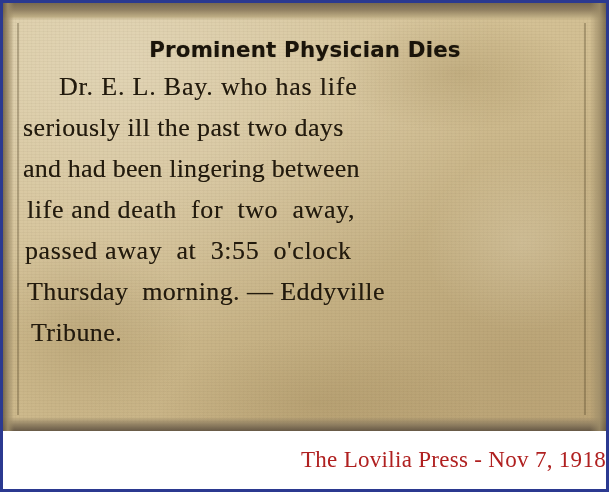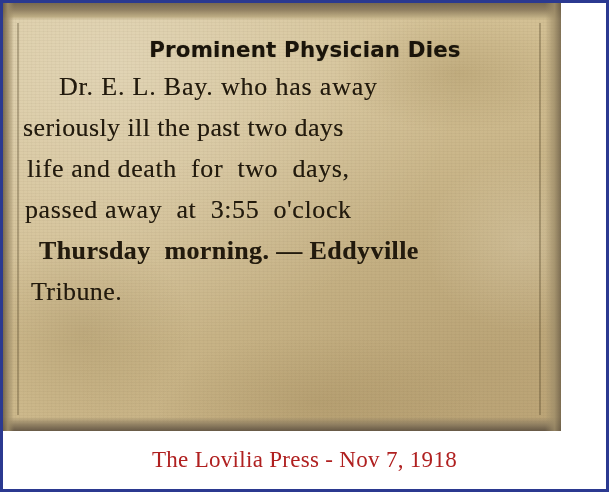--- a/index.html
+++ b/index.html
@@ -20,21 +20,21 @@
     box-sizing: border-box;
     border: 3px solid #2b3990;
     background: #ffffff;
     overflow: hidden;
   }
   
   #clipping {
     position: absolute;
     left: 0;
     top: 0;
-    width: 558px;
+    width: 603px;
     height: 428px;
     background:
       radial-gradient(ellipse at 20% 15%, rgba(255,255,255,0.28) 0%, rgba(255,255,255,0) 55%),
       radial-gradient(ellipse at 85% 85%, rgba(120,95,50,0.20) 0%, rgba(120,95,50,0) 60%),
       linear-gradient(160deg, #d8c79c 0%, #d3c094 35%, #cdb98c 65%, #c8b183 100%);
     overflow: hidden;
   }
   
   #clipping::before {
     content: "";
@@ -124,34 +124,34 @@
   }
   .body-text .line {
     display: block;
     white-space: pre;
   }
   .ln1 { margin-left: 32px; letter-spacing: 0.8px; }
   .ln2 { margin-left: -4px; letter-spacing: 0.4px; }
   .ln3 { margin-left: -4px; letter-spacing: 0.2px; }
   .ln4 { margin-left: 0px;  letter-spacing: 0.6px; }
   .ln5 { margin-left: -2px; letter-spacing: 0.6px; }
-  .ln6 { margin-left: 12px;  letter-spacing: 0.4px; font-weight: bold; }
+  .ln6 { margin-left: 0px;  letter-spacing: 0.4px; }
   .ln7 { margin-left: 4px;  letter-spacing: 0.4px; }
 
   
   #caption-bar {
     position: absolute;
     left: 0;
     bottom: 0;
     width: 603px;
     height: 58px;
     background: #ffffff;
     display: flex;
     align-items: center;
-    justify-content: center;
+    justify-content: flex-end;
   }
   #caption {
     font-family: "Liberation Serif", serif;
     font-size: 23px;
     color: #b02020;
     letter-spacing: 0.3px;
   }
 </style>
 </head>
 <body>
@@ -167,23 +167,24 @@
     <div class="edge-top"></div>
     <div class="edge-bottom"></div>
     <div class="edge-left"></div>
     <div class="edge-right"></div>
     <div class="col-rule left"></div>
     <div class="col-rule right"></div>
 
     <div id="article">
       <div class="headline">Prominent Physician Dies</div>
       <div class="body-text">
-        <span class="line ln1">Dr. E. L. Bay. who has away</span>
+        <span class="line ln1">Dr. E. L. Bay. who has life</span>
         <span class="line ln2">seriously ill the past two days</span>
-        <span class="line ln4">life and death  for  two  days,</span>
+        <span class="line ln3">and had been lingering between</span>
+        <span class="line ln4">life and death  for  two  away,</span>
         <span class="line ln5">passed away  at  3:55  o'clock</span>
         <span class="line ln6">Thursday  morning. — Eddyville</span>
         <span class="line ln7">Tribune.</span>
       </div>
     </div>
   </div>
 
   <div id="caption-bar">
     <div id="caption">The Lovilia Press - Nov 7, 1918</div>
   </div>

